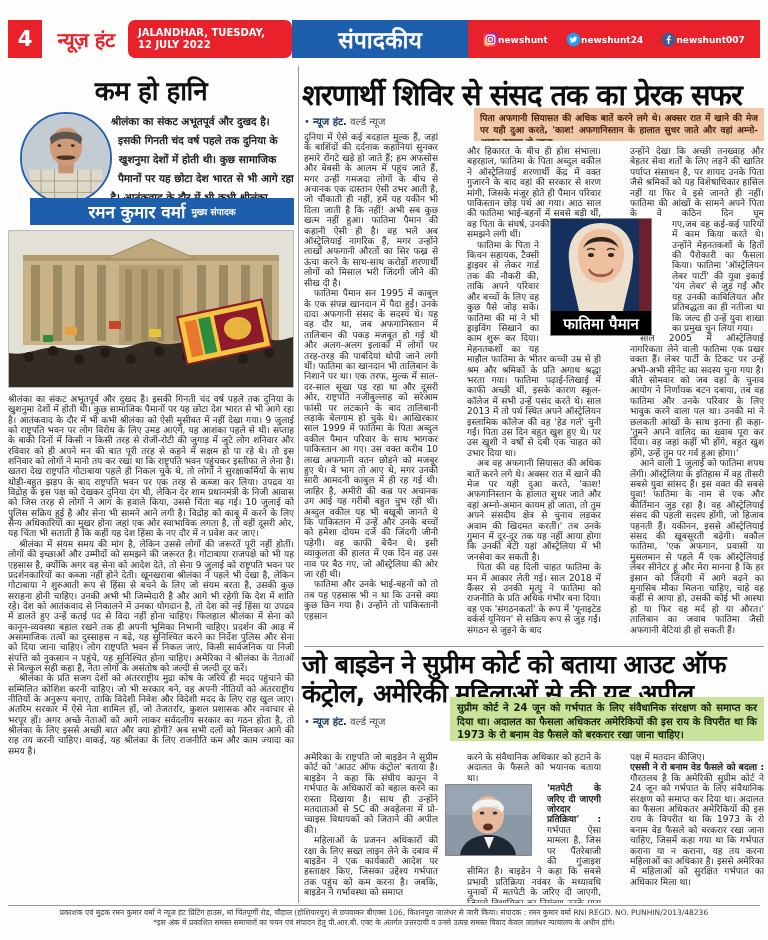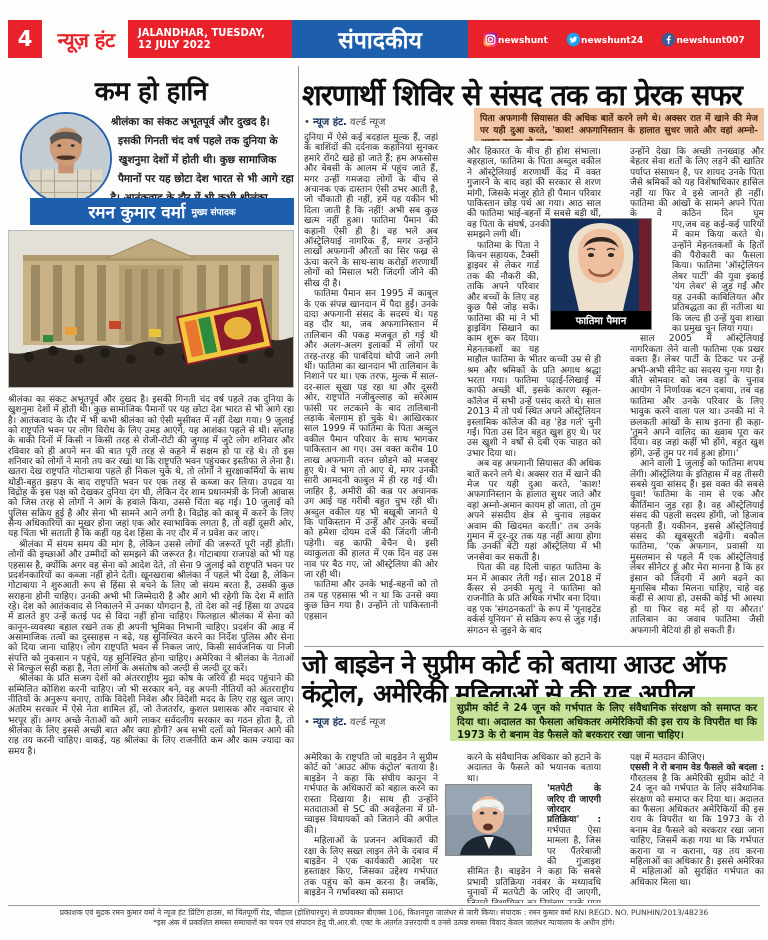--- a/index.html
+++ b/index.html
@@ -6,21 +6,21 @@
   #page{position:relative;width:768px;height:940px;background:#fdfdfb;margin:0 auto;overflow:hidden;
         font-family:"DejaVu Sans","Liberation Sans",sans-serif;color:#1b1b1b;}
   .abs{position:absolute;}
   
   .hdr-num{left:8px;top:20px;width:34px;height:38px;background:#e8212a;color:#fff;
            font-size:21px;font-weight:bold;display:flex;align-items:center;justify-content:center;}
   .hdr-logo{left:44px;top:20px;width:84px;height:38px;color:#e8212a;font-size:20px;font-weight:bold;
             display:flex;align-items:center;justify-content:center;letter-spacing:-0.5px;}
   .hdr-date{left:128px;top:20px;width:164px;height:38px;background:#e8212a;color:#fff;
             font-size:10px;font-weight:bold;line-height:12px;display:flex;flex-direction:column;
-            justify-content:center;padding-left:10px;box-sizing:border-box;}
+            justify-content:center;padding-left:10px;box-sizing:border-box;border-radius:7px;}
   .hdr-section{left:292px;top:20px;width:176px;height:38px;background:#1d5fad;color:#fff;
                font-size:23px;font-weight:bold;display:flex;align-items:center;justify-content:center;}
   .hdr-social{left:468px;top:20px;width:292px;height:38px;background:#e8212a;display:flex;
               align-items:center;justify-content:space-around;padding:0 6px;box-sizing:border-box;}
   .soc{display:flex;align-items:center;line-height:1;}
   .soc svg{width:15px;height:15px;display:block;}
   .soc span{color:#fff;font-size:9px;font-weight:bold;margin-top:2px;}
   
   .ed-headline{left:8px;top:72px;width:286px;text-align:center;font-size:26px;font-weight:bold;
                letter-spacing:-0.5px;color:#111;}
@@ -56,21 +56,21 @@
   .fa-headline{left:302px;top:74px;width:462px;font-size:29px;font-weight:bold;letter-spacing:-1px;
                color:#0d0d0d;white-space:nowrap;}
   .fa-byline{left:304px;top:114px;width:160px;}
   .fa-intro{left:474px;top:108px;width:290px;height:33px;background:#f2c9a8;color:#4a2410;
             font-size:9px;line-height:12px;font-weight:bold;padding:4px 6px;box-sizing:border-box;
             text-align:justify;overflow:hidden;}
   .fa-cols{left:304px;top:132px;width:460px;height:511px;overflow:hidden;}
   .pt{padding-top:14px;}
   .fp{left:550px;top:218px;width:102px;border:1px solid #888;background:#16305e;box-sizing:border-box;z-index:3;}
   .fp svg{display:block;}
-  .fp-cap{background:#000;color:#fff;font-size:10px;font-weight:bold;text-align:center;padding:2px 0;}
+  .fp-cap{background:#000;color:#fff;font-size:15px;font-weight:bold;text-align:center;padding:2px 0;}
   
   .bi-headline{left:302px;top:650px;width:462px;font-size:25px;font-weight:bold;line-height:29px;
                letter-spacing:-0.5px;color:#0d0d0d;}
   .bi-byline{left:304px;top:714px;width:160px;}
   .bi-intro{left:450px;top:697px;width:314px;height:44px;background:#c9e39b;color:#15220a;
             font-size:10px;line-height:13.5px;font-weight:bold;padding:4px 7px;box-sizing:border-box;
             text-align:justify;overflow:hidden;}
   .bi-cols{left:304px;top:738px;width:460px;height:165px;overflow:hidden;}
   .pt2{padding-top:14px;}
   .bp{left:445px;top:784px;width:87px;height:72px;border:1px solid #888;box-sizing:border-box;z-index:3;overflow:hidden;}

